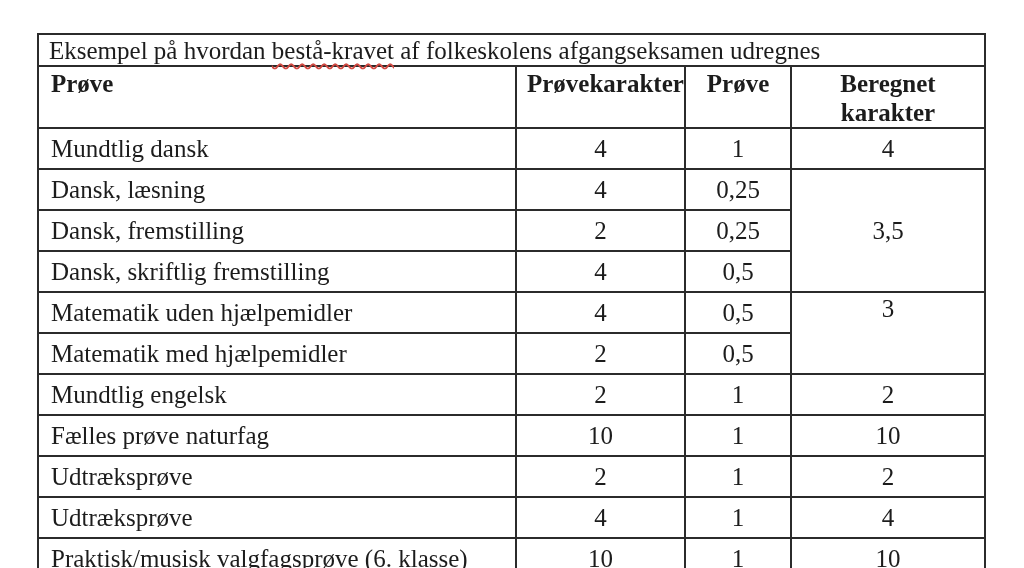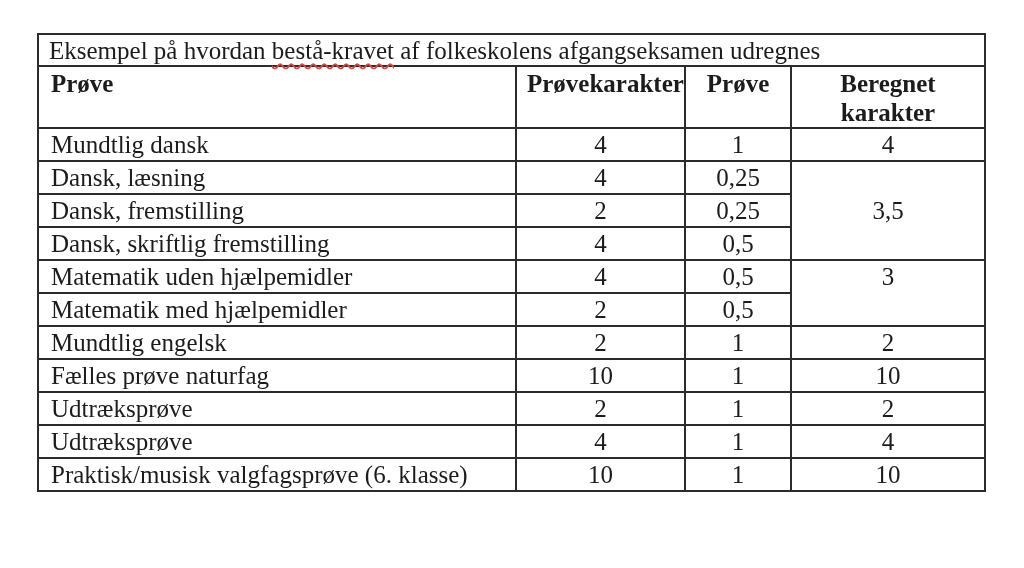--- a/index.html
+++ b/index.html
@@ -59,21 +59,21 @@
     text-align: center;
     padding-top: 2px;
     font-weight: bold;
   }
   .header-row th.c-left {
     text-align: left;
     font-weight: bold;
     padding-left: 12px;
   }
   td.data {
-    height: 33px;
+    height: 41px;
   }
   td.c-left {
     text-align: left;
     padding-left: 12px;
     white-space: nowrap;
   }
   td.num {
     text-align: center;
   }
   td.computed-mid { vertical-align: middle; margin-top: 15px; }

